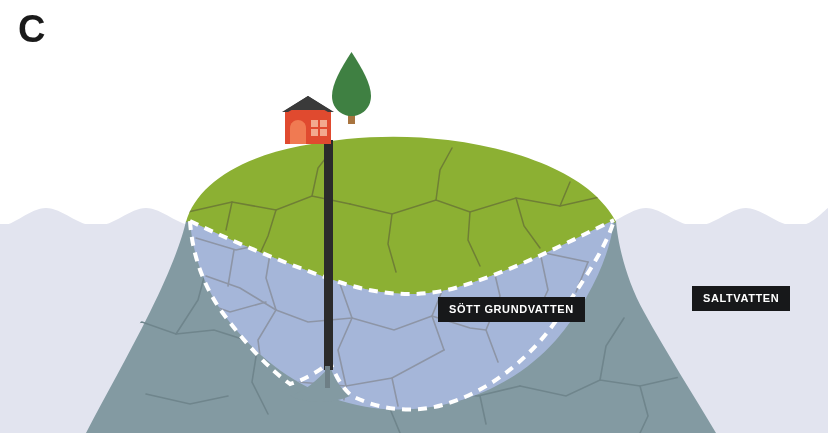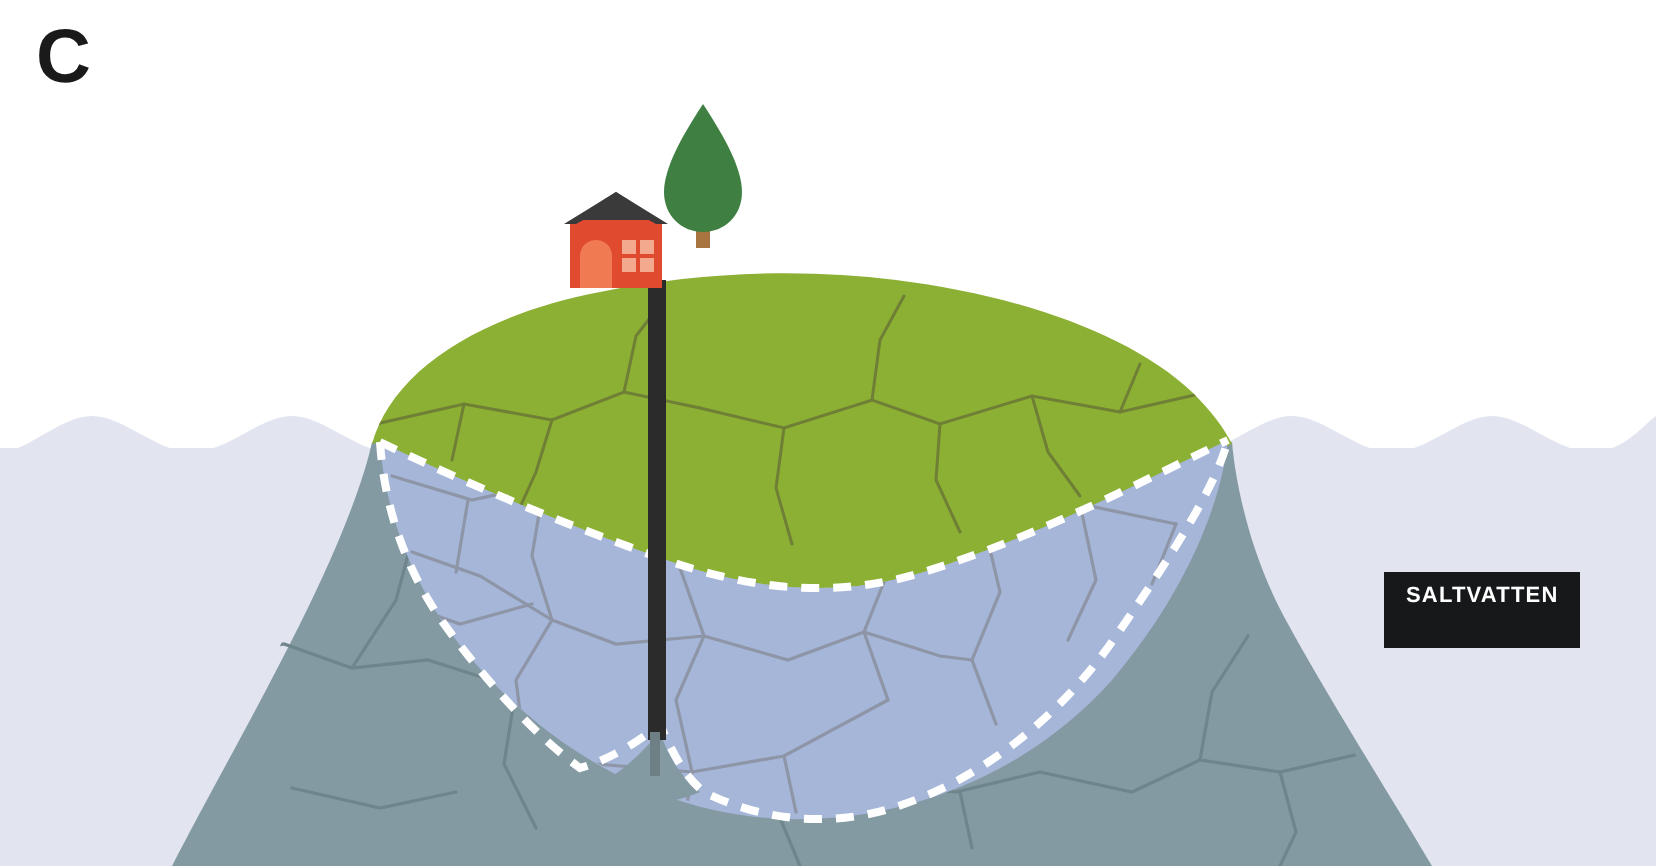--- a/index.html
+++ b/index.html
@@ -39,21 +39,21 @@
   }
   .tag {
     position: absolute;
     background: #17181a;
     color: #ffffff;
     font-family: "Liberation Sans", sans-serif;
     font-weight: bold;
     font-size: 11px;
     letter-spacing: 0.6px;
     line-height: 1;
-    padding: 7px 11px 20px 11px;
+    padding: 7px 11px 7px 11px;
     white-space: nowrap;
     box-sizing: border-box;
   }
   .tag-fresh {
     left: 438px;
     top: 297px;
   }
   .tag-saltgw {
     left: 558px;
     top: 390px;
@@ -265,17 +265,18 @@
         <rect x="311" y="120" width="7" height="7"></rect>
         <rect x="320" y="120" width="7" height="7"></rect>
         <rect x="311" y="129" width="7" height="7"></rect>
         <rect x="320" y="129" width="7" height="7"></rect>
       </g>
     </g>
   </svg>
 
   <div class="panel-letter">C</div>
 
+  <div class="tag tag-fresh">SÖTT GRUNDVATTEN</div>
 
 
   <div class="tag tag-seawater">SALTVATTEN</div>
 
 </div>
 
 </body></html>

